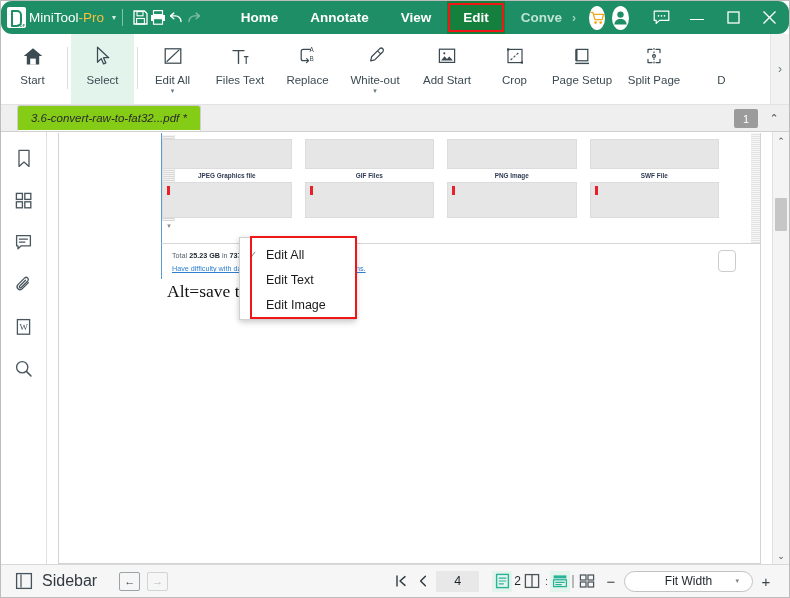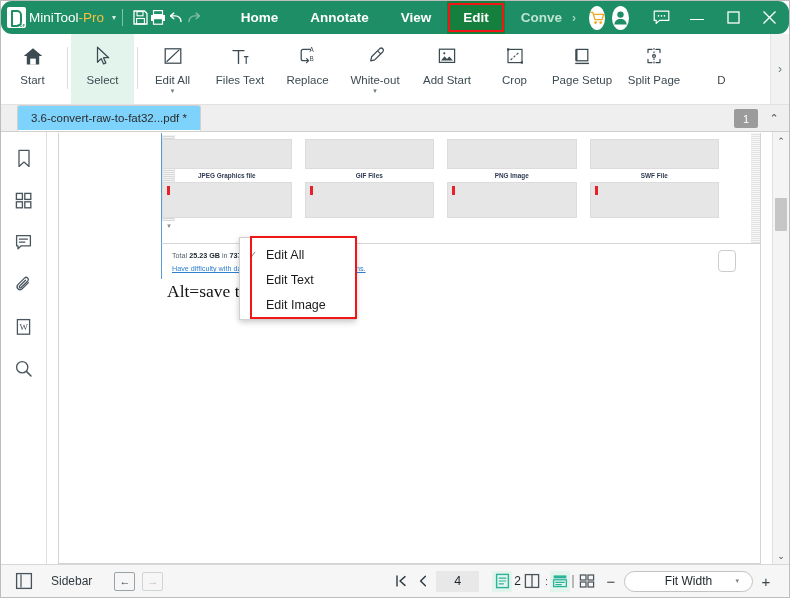--- a/index.html
+++ b/index.html
@@ -149,28 +149,29 @@
   .tabstrip {
     height: 27px; flex: 0 0 27px;
     background: #efefef;
     border-bottom: 1px solid #cfcfcf;
     display: flex; align-items: flex-end;
     position: relative;
   }
   .doc-tab {
     margin-left: 16px;
     height: 26px;
-    background: #7dd3fc;
+    background: #84cc16;
     border: 1px solid #cfcfcf;
     border-bottom: 1px solid #ffffff;
     border-radius: 3px 3px 0 0;
     display: flex; align-items: center;
     padding: 0 13px;
     font-size: 11.5px; color: #2b2b2b;
     white-space: nowrap;
+    font-style: italic;
   }
   .tab-badge {
     position: absolute; right: 31px; top: 4px;
     width: 24px; height: 19px;
     background: #9b9b9b; color: #ffffff;
     font-size: 11px;
     display: flex; align-items: center; justify-content: center;
     border-radius: 2px;
   }
   .tab-collapse {
@@ -324,21 +325,21 @@
     height: 33px; flex: 0 0 33px;
     background: #f6f6f6;
     border-top: 1px solid #d8d8d8;
     display: flex; align-items: center;
     padding: 0 6px;
     color: #303a40;
   }
   .sb-sidebar {
     display: flex; align-items: center; margin-left: 8px;
   }
-  .sb-sidebar-lbl { font-size: 12px; margin-left: 18px; }
+  .sb-sidebar-lbl { font-size: 16px; margin-left: 9px; }
   .sb-navbtn {
     width: 21px; height: 19px; margin-left: 7px;
     border: 1px solid #9aa3a8; border-radius: 2px;
     display: flex; align-items: center; justify-content: center;
     font-size: 11px; color: #33434c; background: #f6f6f6;
   }
   .sb-navbtn.first { margin-left: 22px; }
   .sb-navbtn.dim { color: #b4bcc0; border-color: #cfd4d7; }
   .sb-arrow {
     width: 22px; height: 22px;

